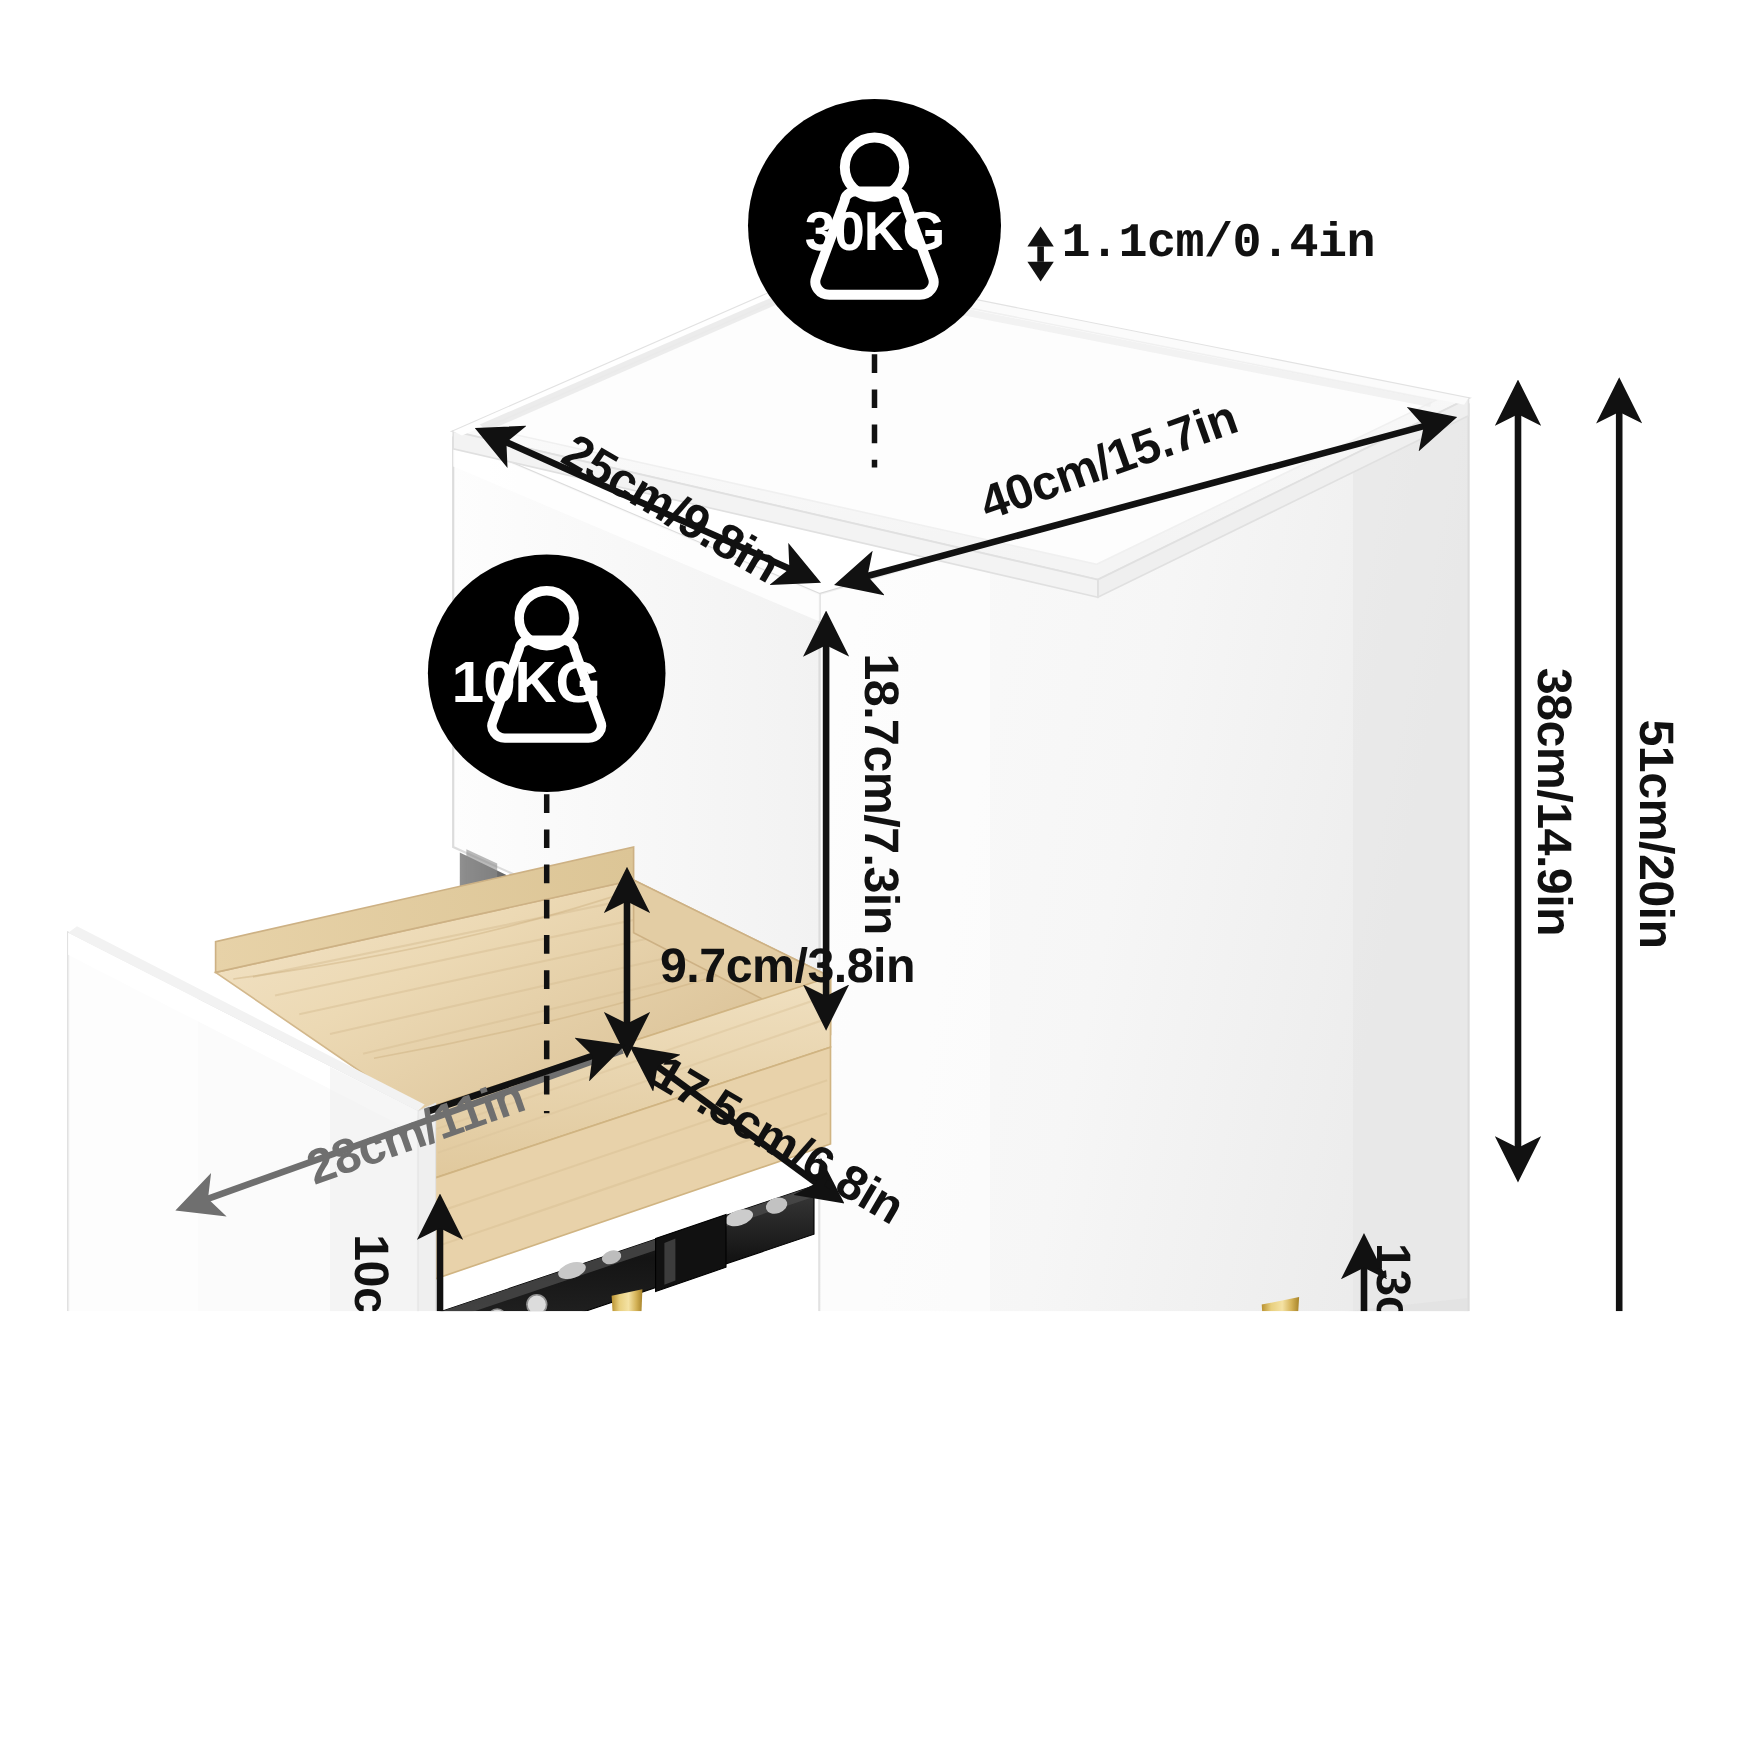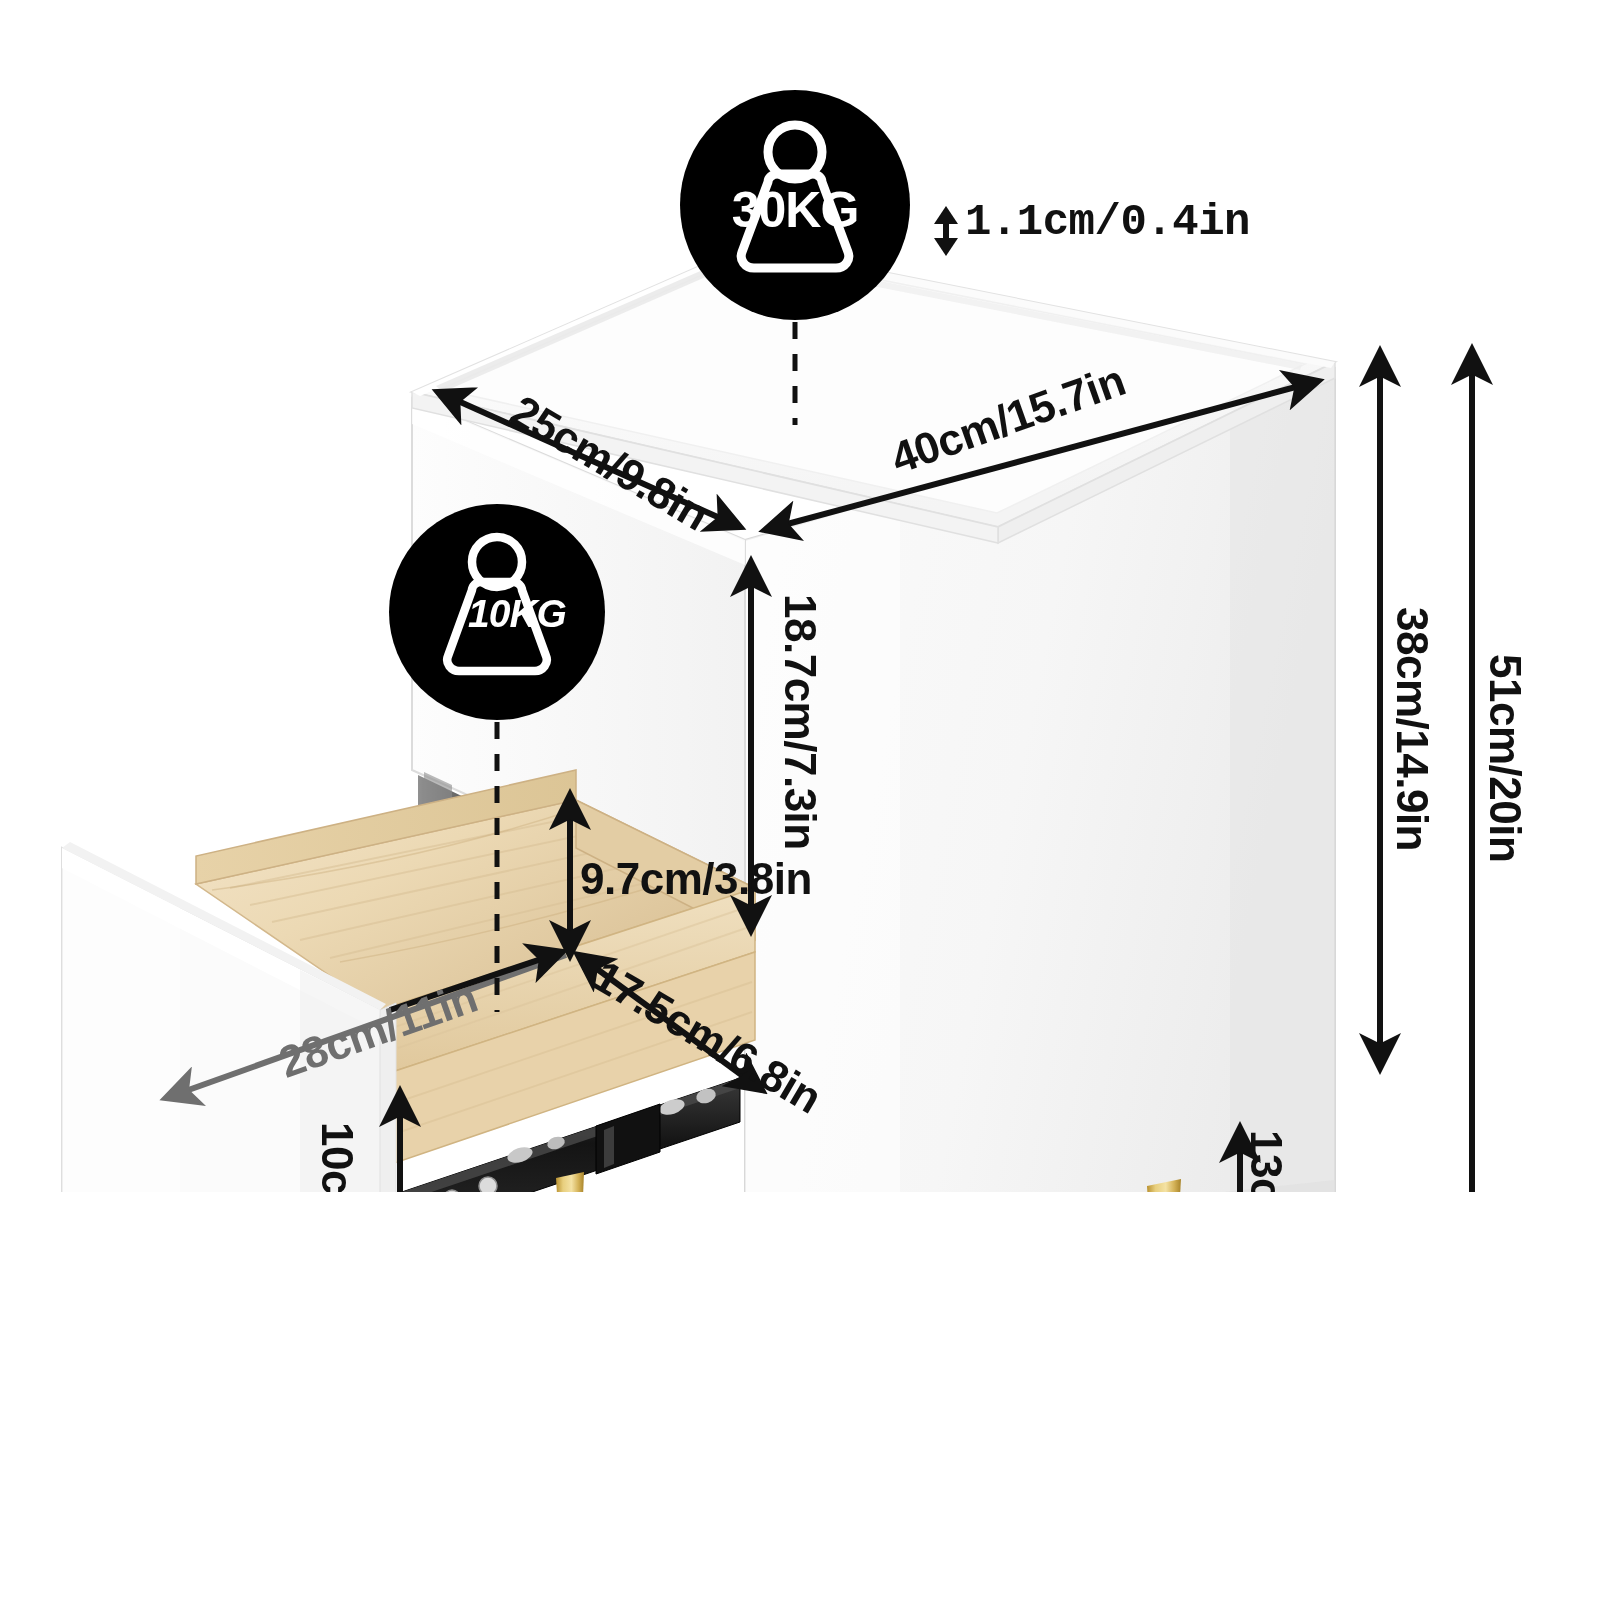--- a/index.html
+++ b/index.html
@@ -282,31 +282,31 @@
 
     <g>
       <path d="M946,206 L958,224 L934,224 Z" fill="#111111"></path>
       <rect x="943" y="224" width="6" height="14" fill="#111111"></rect>
       <path d="M946,256 L958,238 L934,238 Z" fill="#111111"></path>
     </g>
   </svg>
 
   <div class="badge-text" style="left:700px; top:185px; width:190px; font-size:50px;">30KG</div>
 
-  <div class="badge-text" style="left:427px; top:594px; width:180px; font-size:39px;font-style:italic;">10KG</div>
+  <div class="badge-text" style="left:388px; top:594px; width:180px; font-size:53px;">10KG</div>
 
   <div class="dim-label" style="left:965px; top:200px; font-size:44px;font-family:Liberation Mono, monospace;">1.1cm/0.4in</div>
 
   <div class="dim-label" style="left:515px; top:385px; font-size:44px; transform:rotate(30.5deg);">25cm/9.8in</div>
 
   <div class="dim-label" style="left:893px; top:438px; font-size:44px; transform:rotate(-19.5deg);">40cm/15.7in</div>
 
   <div class="dim-label" style="left:800px; top:572px; font-size:44px; transform:rotate(90deg);">18.7cm/7.3in</div>
 
-  <div class="dim-label" style="left:580px; top:857px; font-size:44px;">9.7cm/3.8in</div>
+  <div class="dim-label" style="left:600px; top:857px; font-size:44px;">9.7cm/3.8in</div>
 
   <div class="dim-label gray" style="left:281px; top:1042px; font-size:44px; transform:rotate(-19.5deg);">28cm/11in</div>
 
   <div class="dim-label" style="left:597px; top:950px; font-size:44px; transform:rotate(30.5deg);">17.5cm/6.8in</div>
 
   <div class="dim-label" style="left:337px; top:1100px; font-size:44px; transform:rotate(90deg);">10cm/3.9in</div>
 
   <div class="dim-label" style="left:1412px; top:585px; font-size:44px; transform:rotate(90deg);">38cm/14.9in</div>
 
   <div class="dim-label" style="left:1505px; top:632px; font-size:44px; transform:rotate(90deg);">51cm/20in</div>

